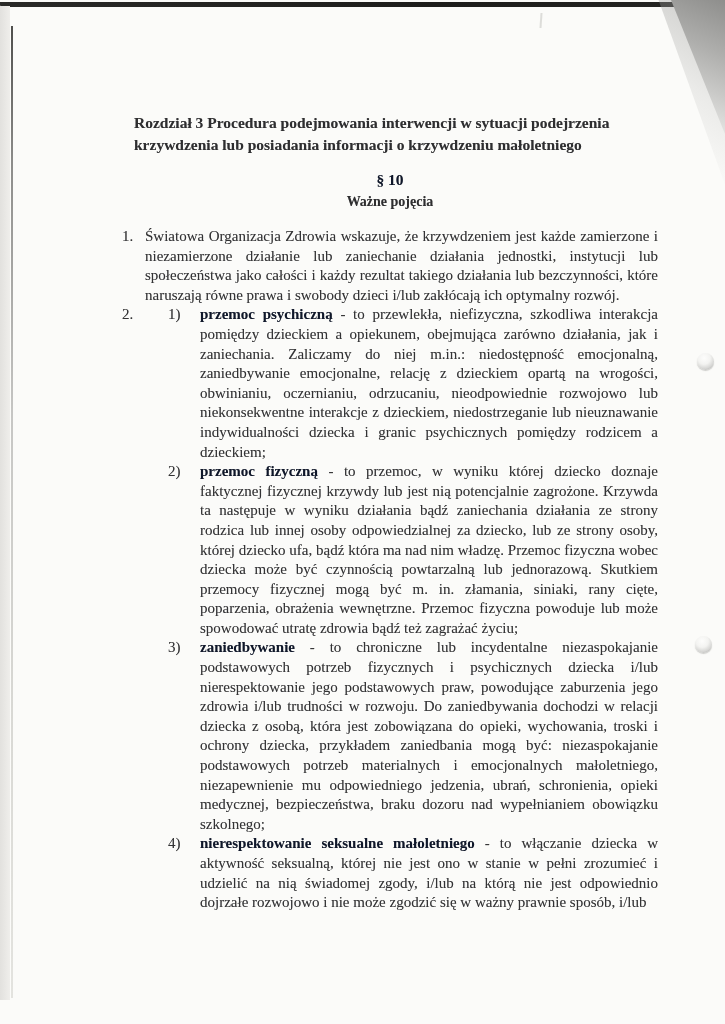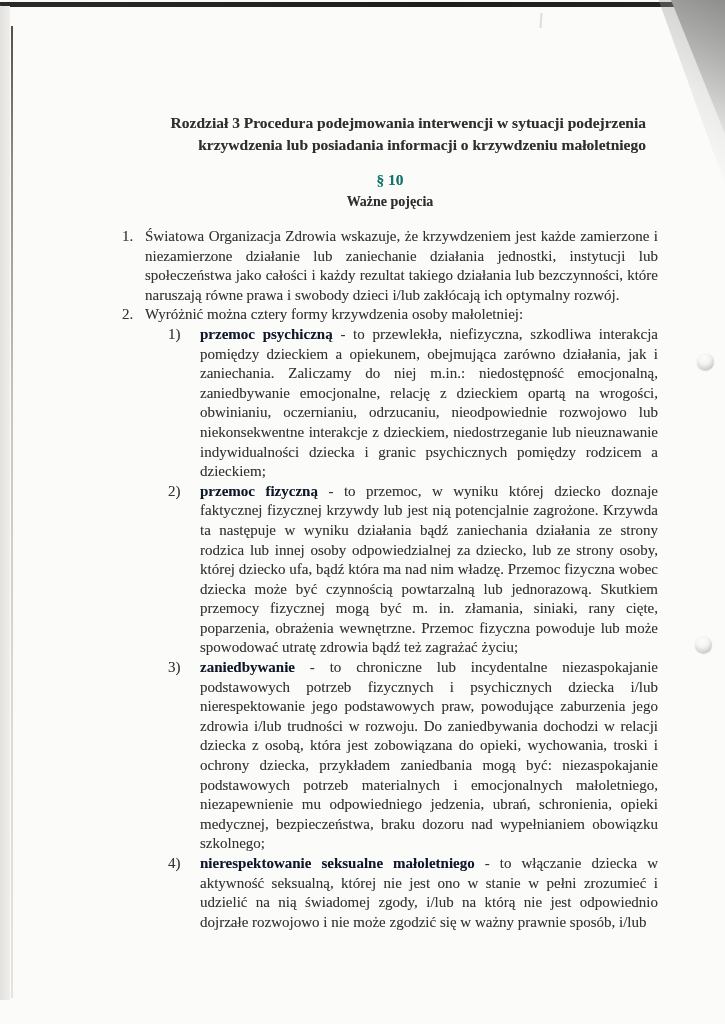--- a/index.html
+++ b/index.html
@@ -53,25 +53,25 @@
   
   .content {
     position: absolute; left: 122px; top: 112px; width: 536px;
     color: #333335;
     font-size: 15px; line-height: 19.6px;
     text-shadow: 0 0 0.5px rgba(60,60,60,0.35);
   }
   .title {
     margin: 0; padding: 0 12px;
     font-size: 15.5px; font-weight: bold; line-height: 22px;
-    text-align: right; color: #2e2e30;
+    text-align: left; color: #2e2e30;
   }
   .sec-num {
     margin-top: 13px; font-weight: bold; text-align: center;
-    font-size: 15.5px; line-height: 22px; color: #0f766e;
+    font-size: 15.5px; line-height: 22px; color: #0f172a;
   }
   .sec-title {
     font-weight: bold; text-align: center;
     font-size: 14px; line-height: 22px; color: #2e2e30;
   }
   .list { margin-top: 14px; }
   .row { display: flex; align-items: flex-start; }
   .num { flex: 0 0 23px; }
   .rbody { flex: 1; min-width: 0; }
   .jtext { text-align: justify; }
@@ -105,21 +105,20 @@
       <div class="row">
         <span class="num">1.</span>
         <div class="rbody">
           <div class="jtext">Światowa Organizacja Zdrowia wskazuje, że krzywdzeniem jest każde zamierzone i niezamierzone działanie lub zaniechanie działania jednostki, instytucji lub społeczeństwa jako całości i każdy rezultat takiego działania lub bezczynności, które naruszają równe prawa i swobody dzieci i/lub zakłócają ich optymalny rozwój.</div>
         </div>
       </div>
 
       <div class="row">
         <span class="num">2.</span>
         <div class="rbody">
-          <div class="jtext">Wyróżnić można cztery formy krzywdzenia osoby małoletniej:</div>
 
           <div>
 
             <div class="sub">
               <span class="subnum">1)</span>
               <div class="subbody jtext"><b class="term">przemoc psychiczną</b> <span>- to przewlekła, niefizyczna, szkodliwa interakcja pomiędzy dzieckiem a opiekunem, obejmująca zarówno działania, jak i zaniechania. Zaliczamy do niej m.in.: niedostępność emocjonalną, zaniedbywanie emocjonalne, relację z dzieckiem opartą na wrogości, obwinianiu, oczernianiu, odrzucaniu, nieodpowiednie rozwojowo lub niekonsekwentne interakcje z dzieckiem, niedostrzeganie lub nieuznawanie indywidualności dziecka i granic psychicznych pomiędzy rodzicem a dzieckiem;</span></div>
             </div>
 
             <div class="sub">
               <span class="subnum">2)</span>

